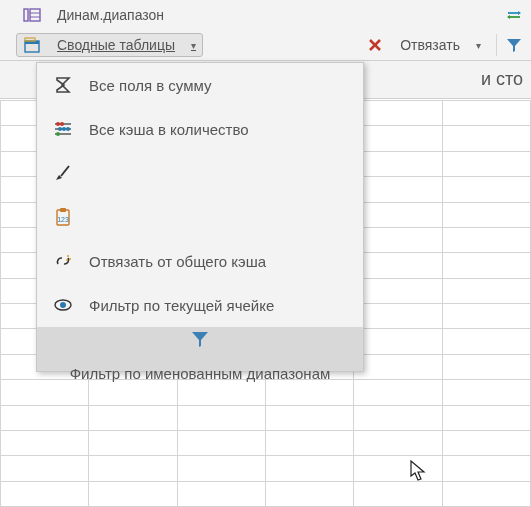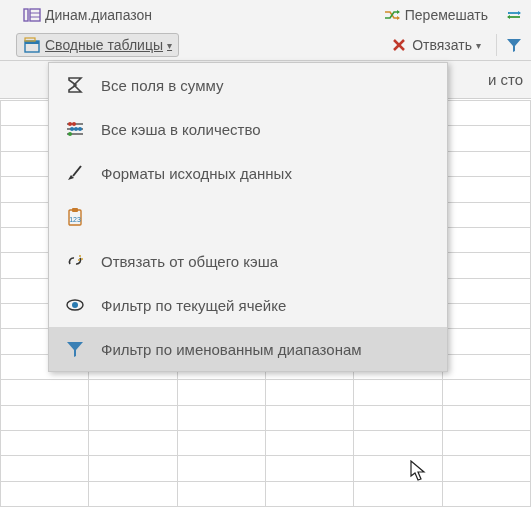--- a/index.html
+++ b/index.html
@@ -20,21 +20,21 @@
   }
   .ribbon-row {
     display: flex;
     align-items: center;
     height: 30px;
     gap: 4px;
   }
   .ribbon-btn {
     display: inline-flex;
     align-items: center;
-    gap: 4px;
+    gap: 16px;
     padding: 2px 6px;
     border: 1px solid transparent;
     background: transparent;
     color: #555;
     font-size: 14px;
     cursor: pointer;
     border-radius: 3px;
     white-space: nowrap;
   }
   .ribbon-btn.active {
@@ -55,45 +55,45 @@
   }
   .ribbon-sep {
     width: 1px;
     height: 22px;
     background: #d6d6d6;
     margin: 0 4px;
   }
   .spacer { flex: 1; }
   .truncated {
     color: #555;
-    font-size: 15px;
+    font-size: 18px;
     white-space: nowrap;
   }
   .dropdown {
     position: absolute;
     left: 36px;
     top: 62px;
-    width: 400px;
+    width: 328px;
     background: #f3f3f3;
     border: 1px solid #c8c8c8;
     box-shadow: 2px 2px 6px rgba(0,0,0,0.25);
-    margin-left: 12px;
   }
   .menu-item {
     display: flex;
     align-items: center;
     height: 44px;
     padding: 0 14px;
     gap: 14px;
     cursor: pointer;
     color: #555;
     font-size: 15px;
   }
   .menu-item.hover {
     background: #d8d8d8;
+    flex-direction: column;
   }
   .menu-icon {
     width: 24px;
     height: 24px;
     display: flex;
     align-items: center;
     justify-content: center;
     flex-shrink: 0;
   }
   .grid-bg {
@@ -140,31 +140,20 @@
         <svg width="18" height="18" viewBox="0 0 18 18">
           <rect x="1" y="3" width="4" height="12" fill="none" stroke="#7a5fb0" stroke-width="1.4"></rect>
           <rect x="7" y="3" width="10" height="12" fill="none" stroke="#7a5fb0" stroke-width="1.4"></rect>
           <line x1="7" y1="7" x2="17" y2="7" stroke="#7a5fb0" stroke-width="1"></line>
           <line x1="7" y1="11" x2="17" y2="11" stroke="#7a5fb0" stroke-width="1"></line>
         </svg>
       </span>
       <span>Динам.диапазон</span>
     </button>
     <span class="spacer"></span>
-    <button class="ribbon-btn">
-      <span class="icon-slot">
-        <svg width="18" height="18" viewBox="0 0 18 18">
-          <path d="M2 6 L7 6 L11 12 L16 12" fill="none" stroke="#d08a2a" stroke-width="1.6"></path>
-          <path d="M2 12 L7 12 L11 6 L16 6" fill="none" stroke="#3a9a3a" stroke-width="1.6"></path>
-          <path d="M14 4 L17 6 L14 8 Z" fill="#3a9a3a"></path>
-          <path d="M14 10 L17 12 L14 14 Z" fill="#d08a2a"></path>
-        </svg>
-      </span>
-      <span>Перемешать</span>
-    </button>
     <span class="icon-slot" style="margin-left:6px;">
       <svg width="18" height="18" viewBox="0 0 18 18">
         <path d="M3 7 L15 7" stroke="#2a90c0" stroke-width="1.8" fill="none"></path>
         <path d="M3 11 L15 11" stroke="#3a9a3a" stroke-width="1.8" fill="none"></path>
         <path d="M13 5 L16 7 L13 9 Z" fill="#2a90c0"></path>
         <path d="M5 9 L2 11 L5 13 Z" fill="#3a9a3a"></path>
       </svg>
     </span>
   </div>
   <div class="ribbon-row">
@@ -364,21 +353,20 @@
     </span>
     <span>Все кэша в количество</span>
   </div>
   <div class="menu-item">
     <span class="menu-icon">
       <svg width="20" height="20" viewBox="0 0 20 20">
         <path d="M3 17 L6 12 L9 15 Z" fill="#333"></path>
         <line x1="8" y1="13" x2="16" y2="3" stroke="#333" stroke-width="2"></line>
       </svg>
     </span>
-    <span>Форматы исходных данных</span>
   </div>
   <div class="menu-item">
     <span class="menu-icon">
       <svg width="20" height="20" viewBox="0 0 20 20">
         <rect x="4" y="3" width="12" height="15" rx="1" fill="none" stroke="#c77a2a" stroke-width="1.4"></rect>
         <rect x="7" y="1" width="6" height="4" rx="1" fill="#c77a2a"></rect>
         <text x="10" y="15" font-size="7" text-anchor="middle" fill="#2a7ab0">123</text>
       </svg>
     </span>
   </div>

